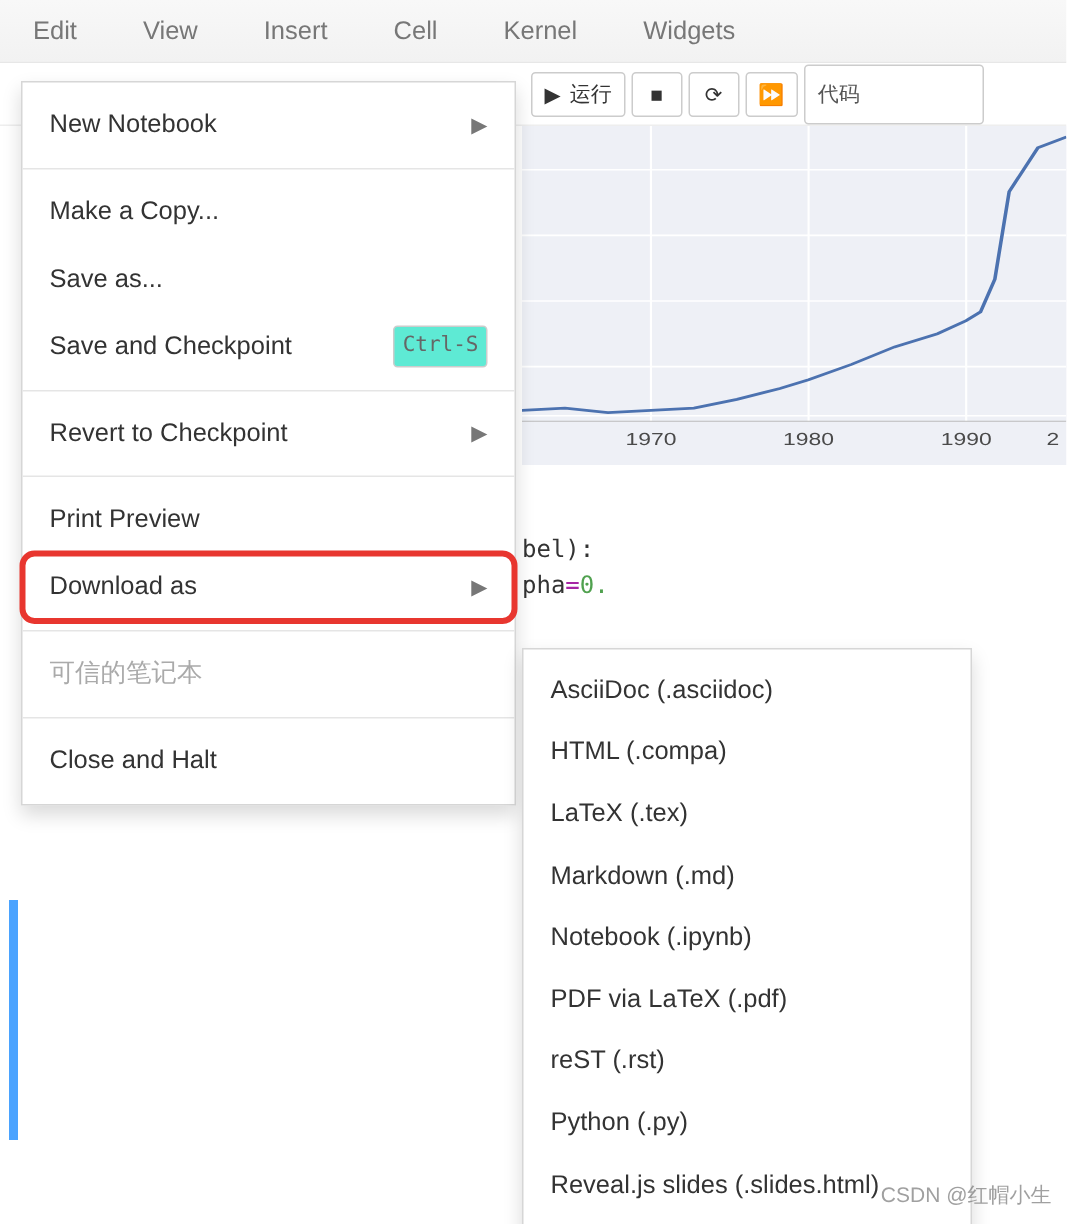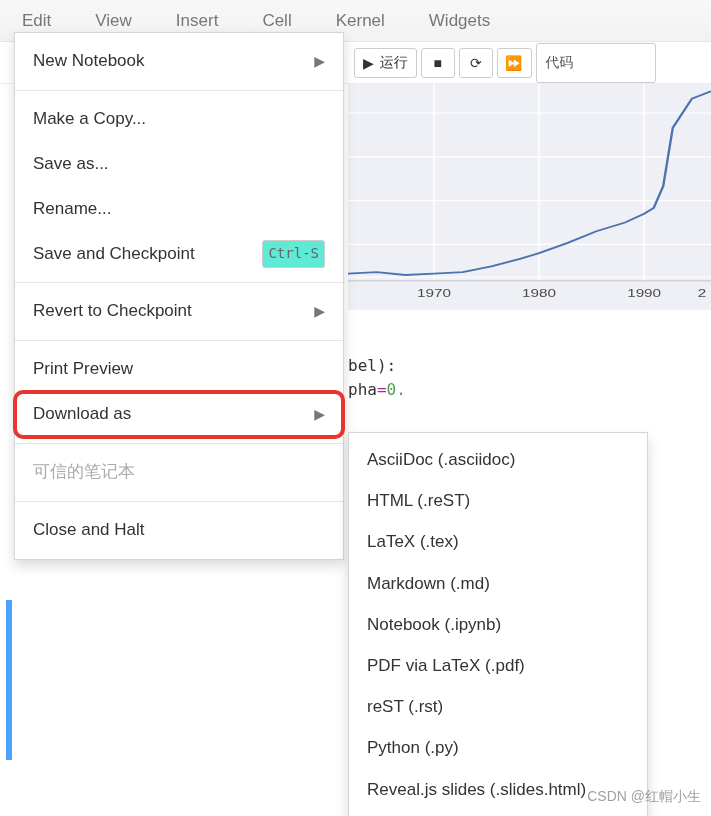--- a/index.html
+++ b/index.html
@@ -60,21 +60,21 @@
     padding: 0 8px;
     min-width: 120px;
     display: inline-flex;
     align-items: center;
     color: #555;
   }
   
   .dropdown {
     position: absolute;
     left: 14px;
-    top: 32px;
+    top: 54px;
     width: 330px;
     background: #fff;
     border: 1px solid #d6d6d6;
     box-shadow: 0 6px 12px rgba(0,0,0,.15);
     z-index: 50;
     padding: 6px 0;
   }
   .dropdown .ditem {
     display: flex;
     align-items: center;
@@ -261,23 +261,20 @@
     <span class="arrow">▶</span>
   </div>
   <hr>
   <div class="ditem">
     <span>Make a Copy...</span>
   </div>
   <div class="ditem">
     <span>Save as...</span>
   </div>
   <div class="ditem">
-    <span>Rename...</span>
-  </div>
-  <div class="ditem">
     <span>Save and Checkpoint</span>
     <span class="kbd">Ctrl-S</span>
   </div>
   <hr>
   <div class="ditem">
     <span>Revert to Checkpoint</span>
     <span class="arrow">▶</span>
   </div>
   <hr>
   <div class="ditem">
@@ -292,21 +289,21 @@
     <span>可信的笔记本</span>
   </div>
   <hr>
   <div class="ditem">
     <span>Close and Halt</span>
   </div>
 </div>
 
 <div class="submenu">
   <div class="sitem">AsciiDoc (.asciidoc)</div>
-  <div class="sitem">HTML (.reST)</div>
+  <div class="sitem">HTML (.compa)</div>
   <div class="sitem">LaTeX (.tex)</div>
   <div class="sitem">Markdown (.md)</div>
   <div class="sitem">Notebook (.ipynb)</div>
   <div class="sitem">PDF via LaTeX (.pdf)</div>
   <div class="sitem">reST (.rst)</div>
   <div class="sitem">Python (.py)</div>
   <div class="sitem">Reveal.js slides (.slides.html)</div>
   <div class="sitem">PDF via pyppeteer (.html)</div>
 </div>
 

